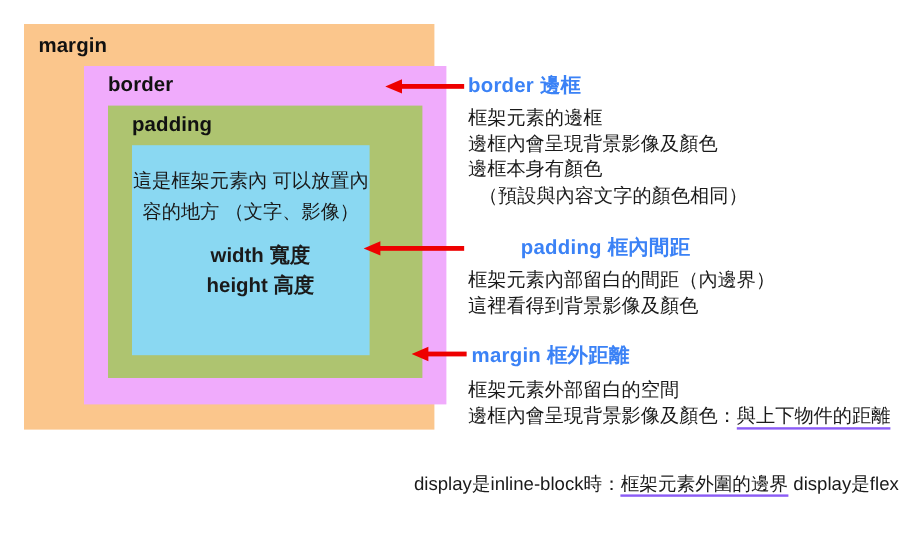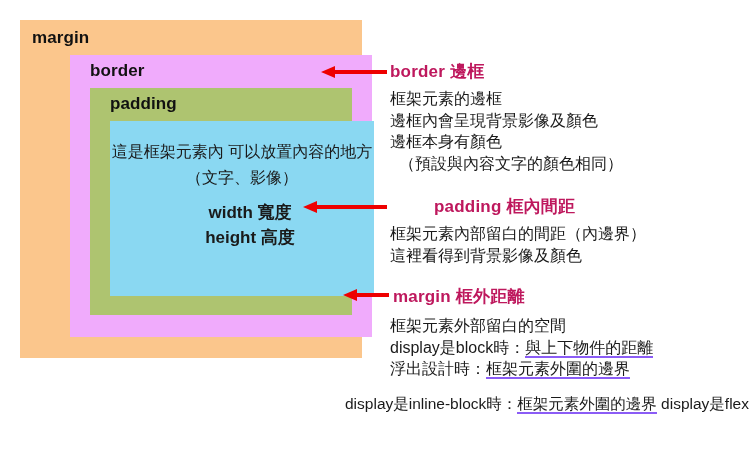--- a/index.html
+++ b/index.html
@@ -42,21 +42,21 @@
     top: 33px;
     width: 262px;
     height: 227px;
     background: #aec470;
     box-sizing: border-box;
   }
   .box-content {
     position: absolute;
     left: 20px;
     top: 33px;
-    width: 264px;
+    width: 198px;
     height: 175px;
     background: #8ad8f2;
     box-sizing: border-box;
     text-align: center;
   }
 
   .box-label {
     position: absolute;
     font-size: 17px;
     font-weight: bold;
@@ -96,21 +96,21 @@
   .arrow svg { display: block; }
 
   
   .annot {
     position: absolute;
     white-space: nowrap;
   }
   .annot-head {
     font-size: 17px;
     font-weight: bold;
-    color: #be185d;
+    color: #3b82f6;
     letter-spacing: 0.2px;
   }
   .annot-body {
     font-size: 16px;
     line-height: 21.5px;
     color: #1a1a1a;
   }
   .annot-body .line { display: block; white-space: nowrap; }
   .annot-body .indent { padding-left: 9px; }
   .u-red {
@@ -186,20 +186,19 @@
 
 <div class="annot annot-head sec-padding-head">padding 框內間距</div>
 <div class="annot annot-body sec-padding-body">
   <span class="line">框架元素內部留白的間距（內邊界）</span>
   <span class="line">這裡看得到背景影像及顏色</span>
 </div>
 
 <div class="annot annot-head sec-margin-head">margin 框外距離</div>
 <div class="annot annot-body sec-margin-body">
   <span class="line">框架元素外部留白的空間</span>
-  <span class="line"><span>display是block時：</span><span class="u-red">與上下物件的距離</span></span>
-  <span class="line"><span>浮出設計時：</span><span class="u-red">框架元素外圍的邊界</span></span>
+  <span class="line"><span>邊框內會呈現背景影像及顏色：</span><span class="u-red">與上下物件的距離</span></span>
 </div>
 
 <div class="annot sec-extra-body">
   <span class="line"><span>display是inline-block時：</span><span class="u-red">框架元素外圍的邊界</span></span>
   <span class="line"><span>display是flex的子元素之間：</span></span>
 </div>
 
 </body></html>

